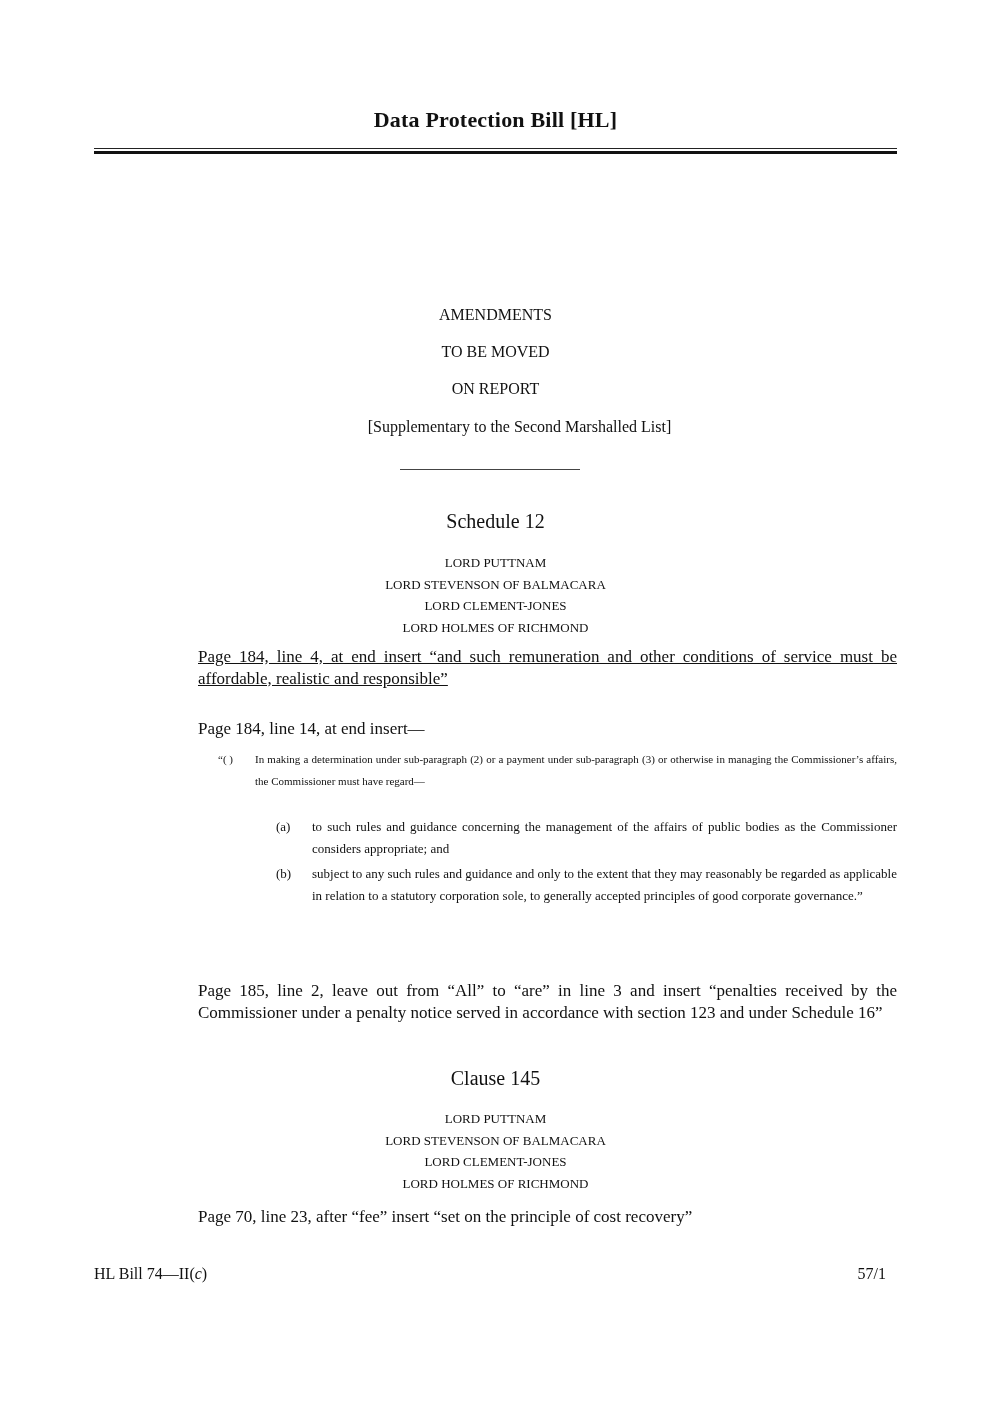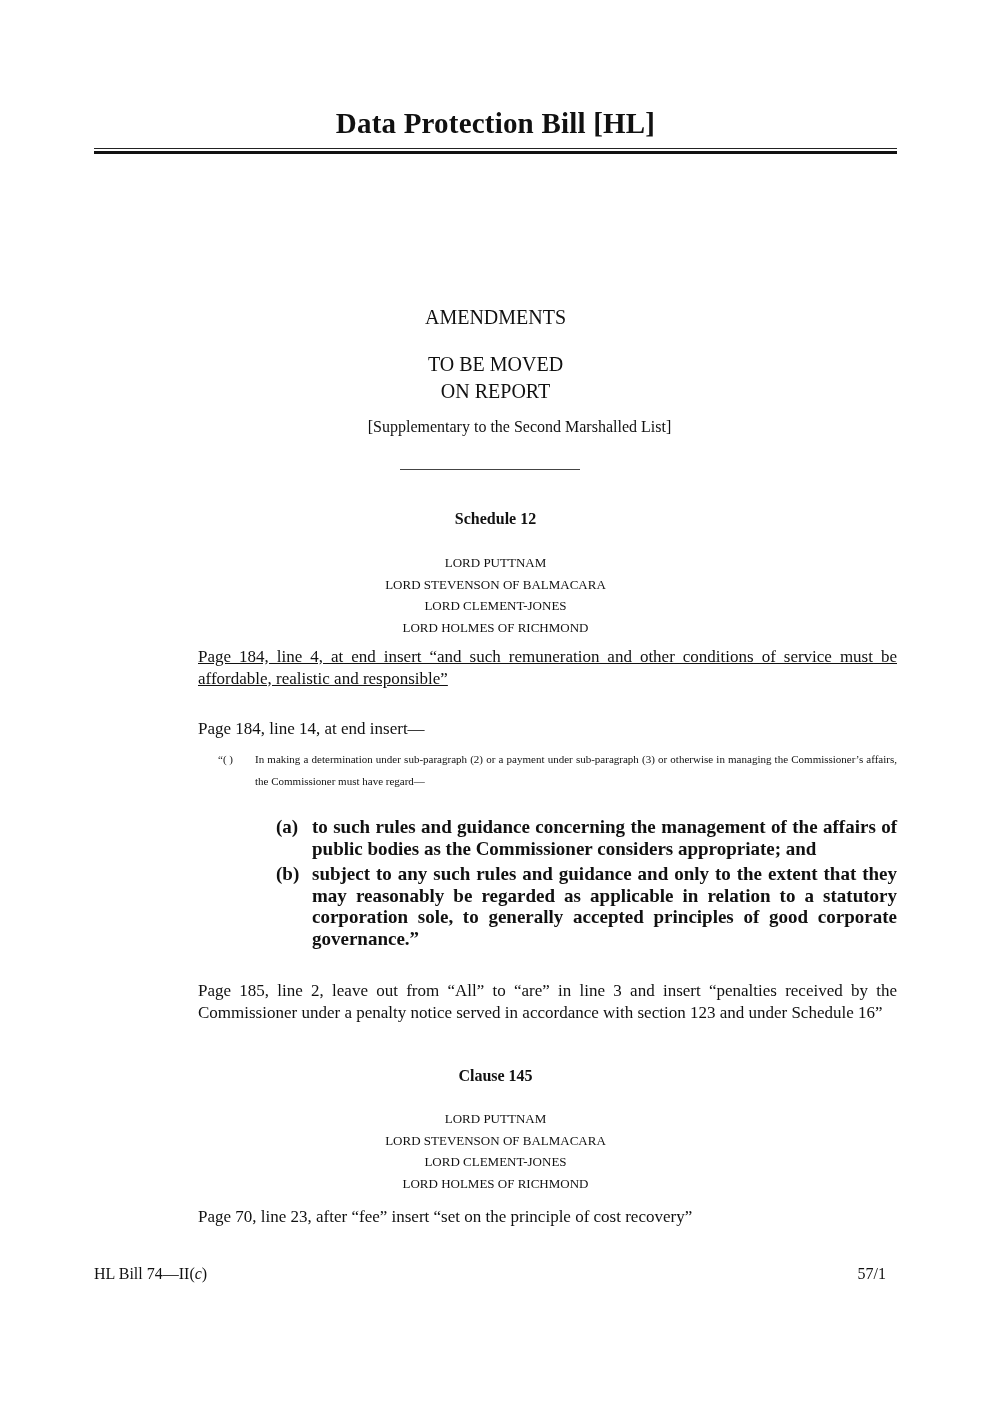--- a/index.html
+++ b/index.html
@@ -4,54 +4,54 @@
 <style>
   html, body { margin: 0; padding: 0; background: #ffffff; }
   body {
     width: 991px; height: 1401px; position: relative; overflow: hidden;
     font-family: "Liberation Serif", "DejaVu Serif", serif;
     color: #111111;
   }
   .abs { position: absolute; }
   .title {
     left: 0; width: 991px; top: 107px; text-align: center;
-    font-size: 29px; font-weight: bold; letter-spacing: 0.2px;
+    font-size: 22px; font-weight: bold; letter-spacing: 0.2px;
   }
   .rule-thin { left: 94px; width: 803px; top: 148px; height: 0; border-top: 1px solid #222; }
   .rule-thick { left: 94px; width: 803px; top: 151px; height: 0; border-top: 3px solid #111; }
-  .center { left: 0; width: 991px; text-align: center; font-size: 20px; }
+  .center { left: 0; width: 991px; text-align: center; font-size: 16px; }
   .italic { font-size: 16px; padding-left: 24px; }
   .short-rule { left: 400px; width: 180px; top: 469px; border-top: 1px solid #444; height: 0; }
-  .heading { font-weight: bold; font-size: 16px; }
+  .heading { font-weight: normal; font-size: 20px; }
   .names { font-size: 13px; line-height: 21.5px; }
   .para {
     left: 198px; width: 699px; font-size: 17px; line-height: 21.5px;
     text-align: justify;
   }
   .quote-para {
     left: 218px; width: 679px; font-size: 11px; line-height: 21.5px;
     text-align: justify; padding-left: 37px; text-indent: -37px; box-sizing: border-box;
   }
   .quote-para .marker { display: inline-block; width: 37px; text-indent: 0; }
   .sub {
-    left: 276px; width: 621px; font-size: 19px; line-height: 21.5px;
-    text-align: justify; padding-left: 36px; text-indent: -36px; box-sizing: border-box; font-weight: bold;
+    left: 276px; width: 621px; font-size: 13px; line-height: 21.5px;
+    text-align: justify; padding-left: 36px; text-indent: -36px; box-sizing: border-box;
   }
   .sub .marker { display: inline-block; width: 36px; text-indent: 0; }
   .footer { font-size: 16px; top: 1265px; }
 </style>
 </head>
 <body>
 
 <div class="abs title">Data Protection Bill [HL]</div>
 <div class="abs rule-thin"></div>
 <div class="abs rule-thick"></div>
 
 <div class="abs center" style="top:306px;">AMENDMENTS</div>
-<div class="abs center" style="top:353px;">TO BE MOVED</div>
+<div class="abs center" style="top:343px;">TO BE MOVED</div>
 <div class="abs center" style="top:380px;">ON REPORT</div>
 <div class="abs center italic" style="top:418px;">[Supplementary to the Second Marshalled List]</div>
 <div class="abs short-rule"></div>
 
 <div class="abs center heading" style="top:510px;">Schedule 12</div>
 <div class="abs center names" style="top:552px;">
   <div>LORD PUTTNAM</div>
   <div>LORD STEVENSON OF BALMACARA</div>
   <div>LORD CLEMENT-JONES</div>
   <div>LORD HOLMES OF RICHMOND</div>

